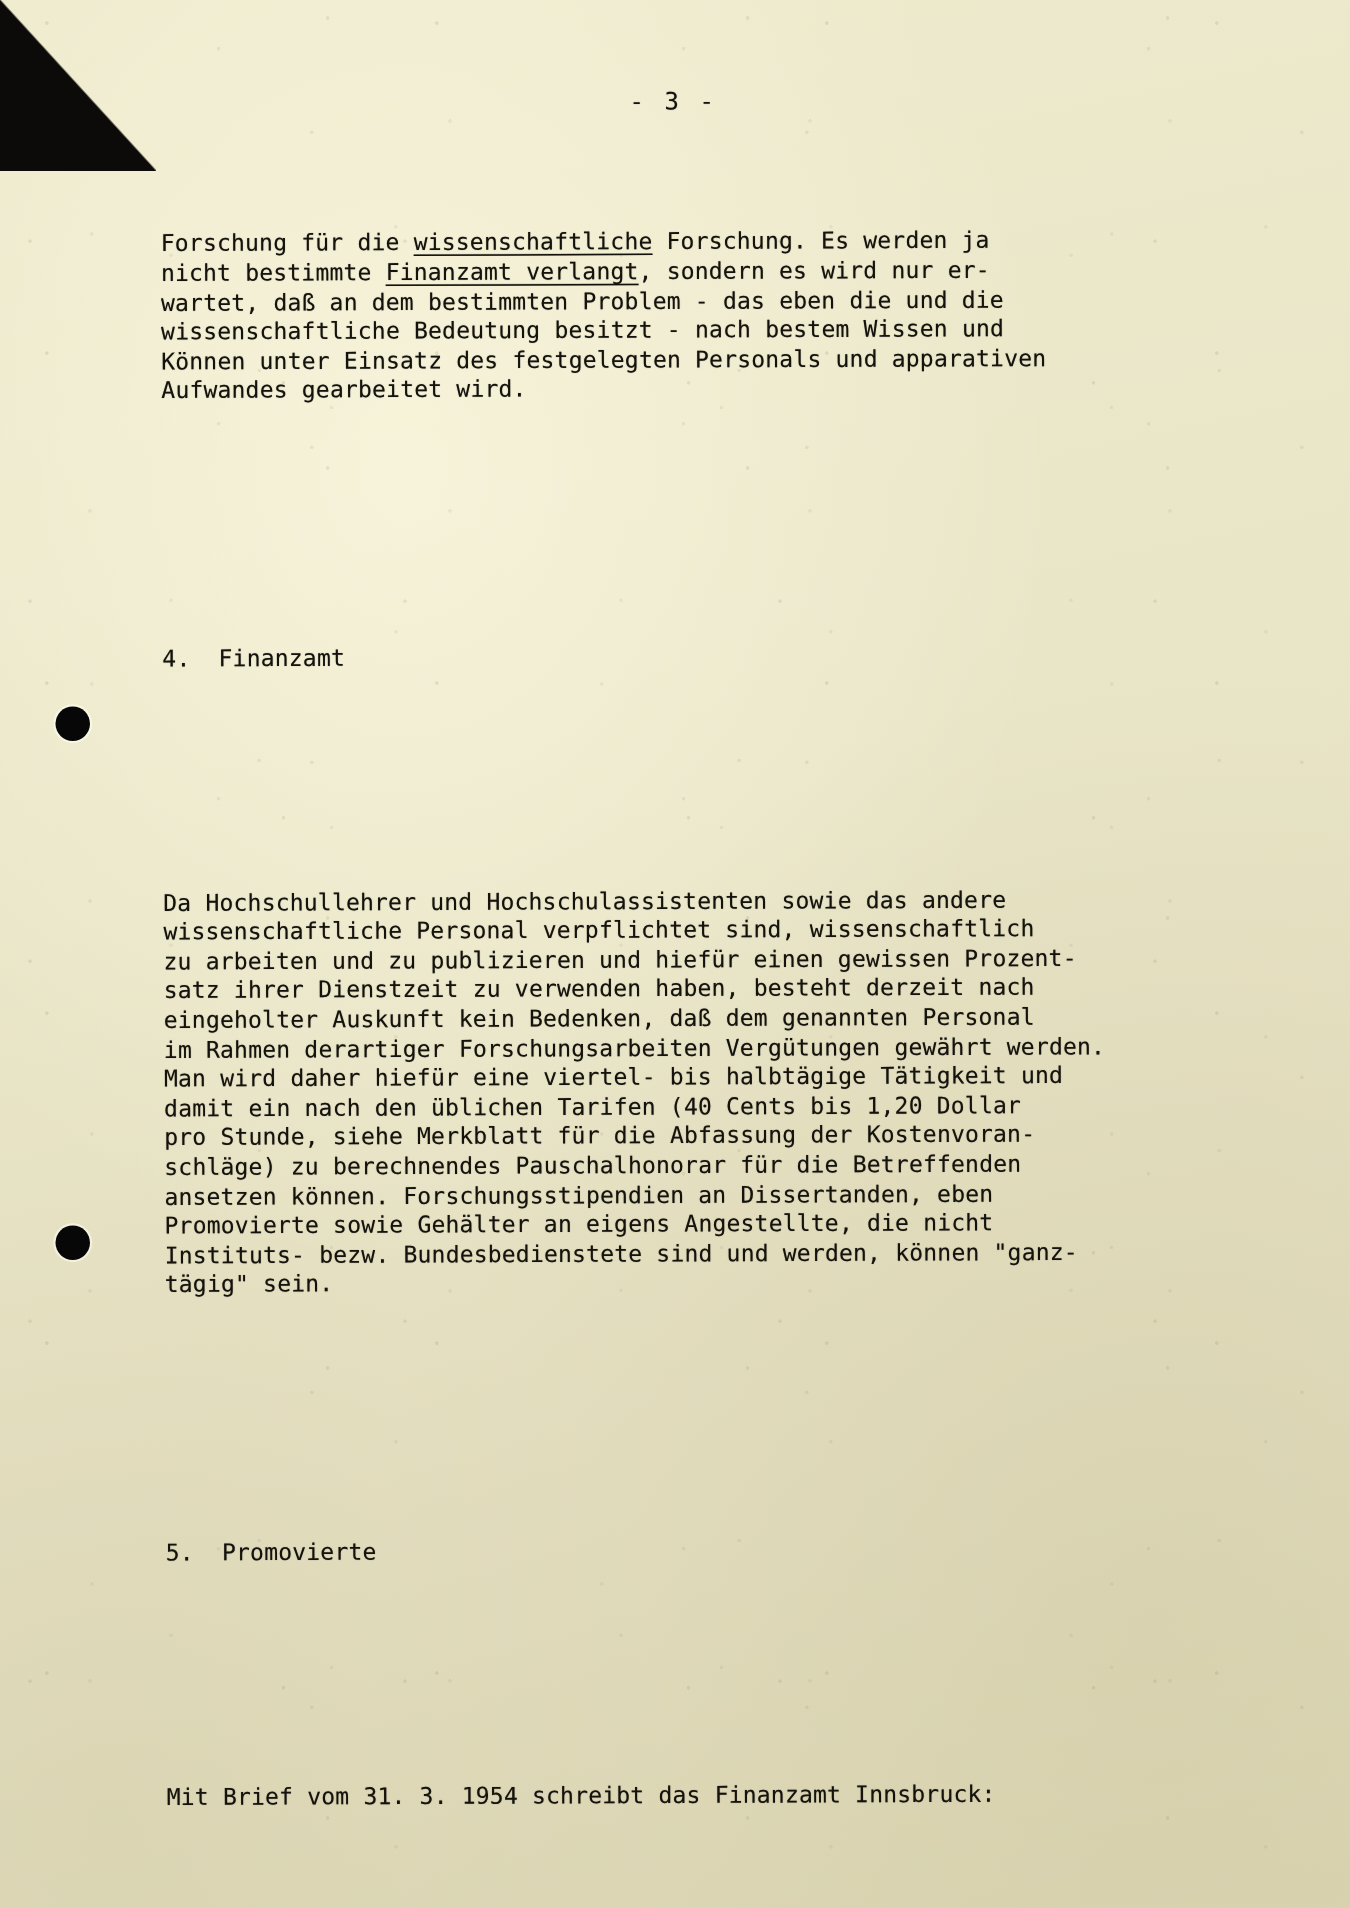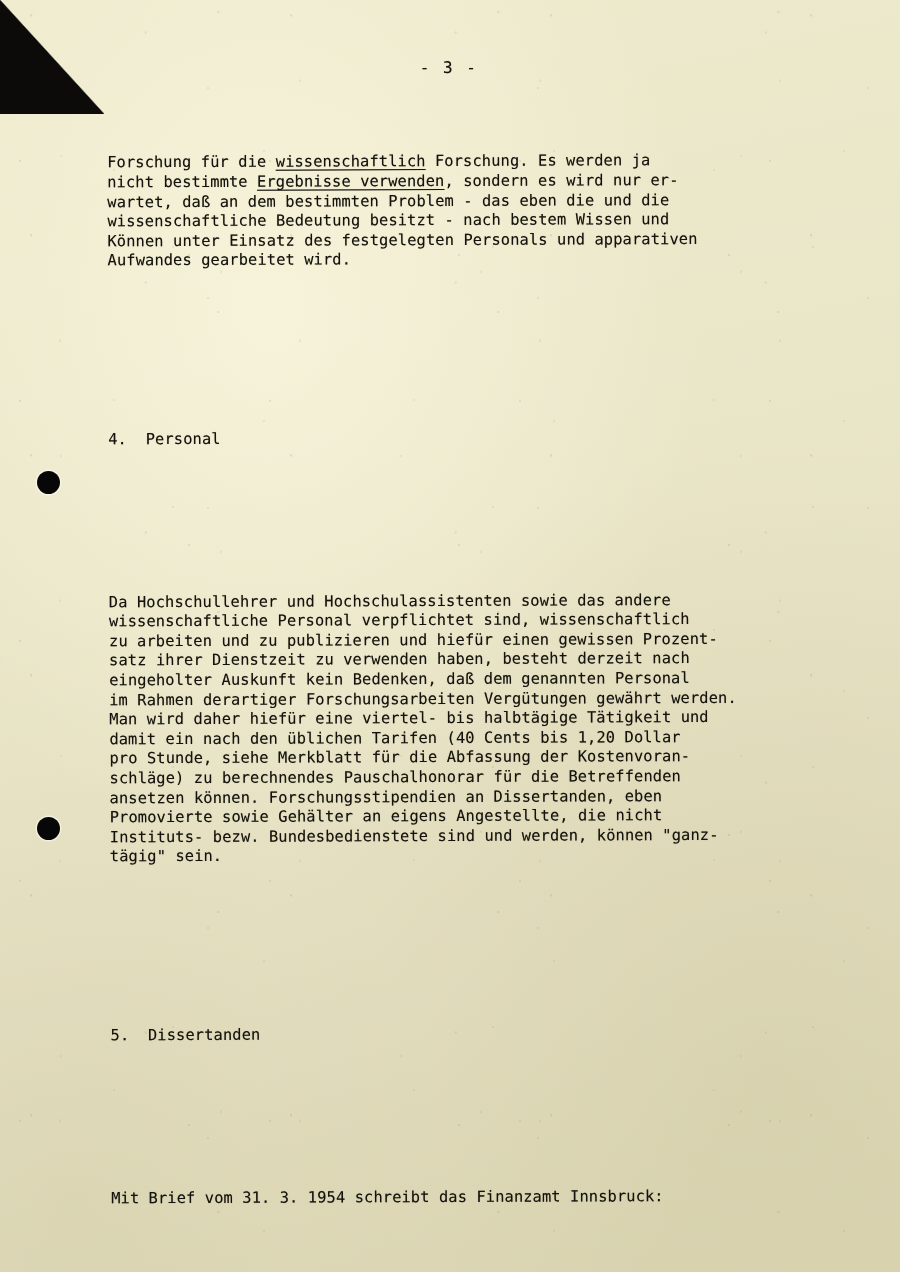--- a/index.html
+++ b/index.html
@@ -129,31 +129,31 @@
   <div class="hole hole-1"></div>
   <div class="hole hole-2"></div>
 
   <div class="sheet">
 
     <div class="folio">- 3 -</div>
 
     <div class="body">
 
       
-      <p class="para"><span>Forschung für die </span><span class="ul">wissenschaftlich</span><span> Forschung. Es werden ja
-nicht bestimmte </span><span class="ul">Ergebnisse verwenden</span><span>, sondern es wird nur er-
+      <p class="para"><span>Forschung für die </span><span class="ul">wissenschaftliche</span><span> Forschung. Es werden ja
+nicht bestimmte </span><span class="ul">Finanzamt verlangt</span><span>, sondern es wird nur er-
 wartet, daß an dem bestimmten Problem - das eben die und die
 wissenschaftliche Bedeutung besitzt - nach bestem Wissen und
 Können unter Einsatz des festgelegten Personals und apparativen
 Aufwandes gearbeitet wird.</span></p>
 
       <div class="gap-lg"></div>
 
       
-      <p class="heading-line"><span class="ul"></span></p><h2 class="heading">4.</h2><span>&nbsp; </span><h2 class="heading">Personal</h2><p></p>
+      <p class="heading-line"><span class="ul"></span></p><h2 class="heading">4.</h2><span>&nbsp; </span><h2 class="heading">Finanzamt</h2><p></p>
 
       <div class="gap-sm"></div>
 
       <p class="para">Da Hochschullehrer und Hochschulassistenten sowie das andere
 wissenschaftliche Personal verpflichtet sind, wissenschaftlich
 zu arbeiten und zu publizieren und hiefür einen gewissen Prozent-
 satz ihrer Dienstzeit zu verwenden haben, besteht derzeit nach
 eingeholter Auskunft kein Bedenken, daß dem genannten Personal
 im Rahmen derartiger Forschungsarbeiten Vergütungen gewährt werden.
 Man wird daher hiefür eine viertel- bis halbtägige Tätigkeit und
@@ -161,21 +161,21 @@
 pro Stunde, siehe Merkblatt für die Abfassung der Kostenvoran-
 schläge) zu berechnendes Pauschalhonorar für die Betreffenden
 ansetzen können. Forschungsstipendien an Dissertanden, eben
 Promovierte sowie Gehälter an eigens Angestellte, die nicht
 Instituts- bezw. Bundesbedienstete sind und werden, können "ganz-
 tägig" sein.</p>
 
       <div class="gap-lg"></div>
 
       
-      <p class="heading-line"><span class="ul"></span></p><h2 class="heading">5.</h2><span>&nbsp; </span><h2 class="heading">Dissertanden</h2><p></p>
+      <p class="heading-line"><span class="ul"></span></p><h2 class="heading">5.</h2><span>&nbsp; </span><h2 class="heading">Promovierte</h2><p></p>
 
       <div class="gap-sm"></div>
 
       <p class="para">Mit Brief vom 31. 3. 1954 schreibt das Finanzamt Innsbruck:</p>
 
       <div class="gap-md"></div>
 
       
 
       

